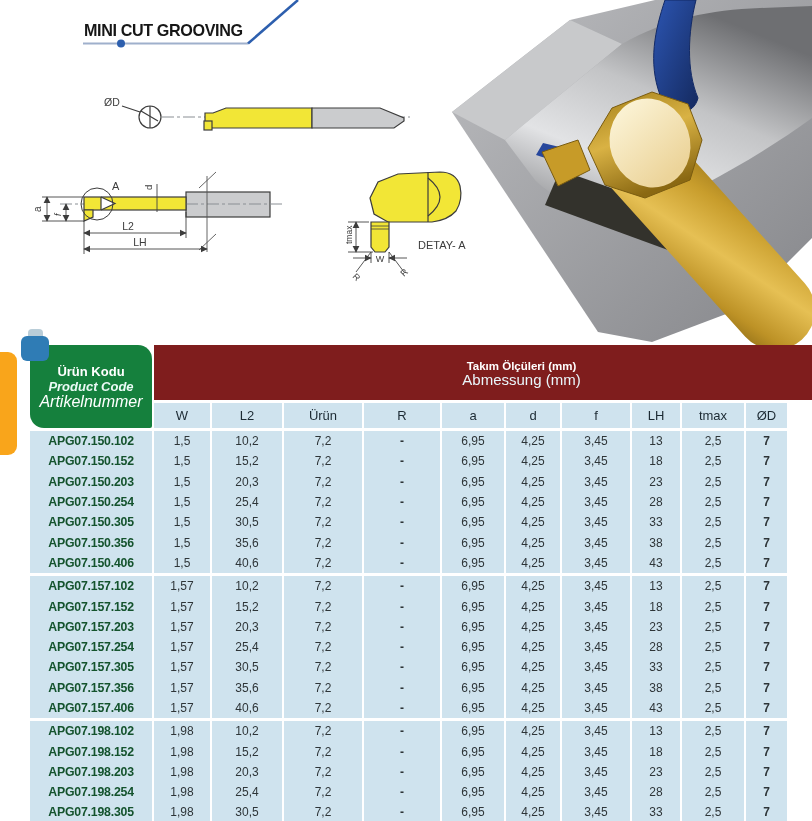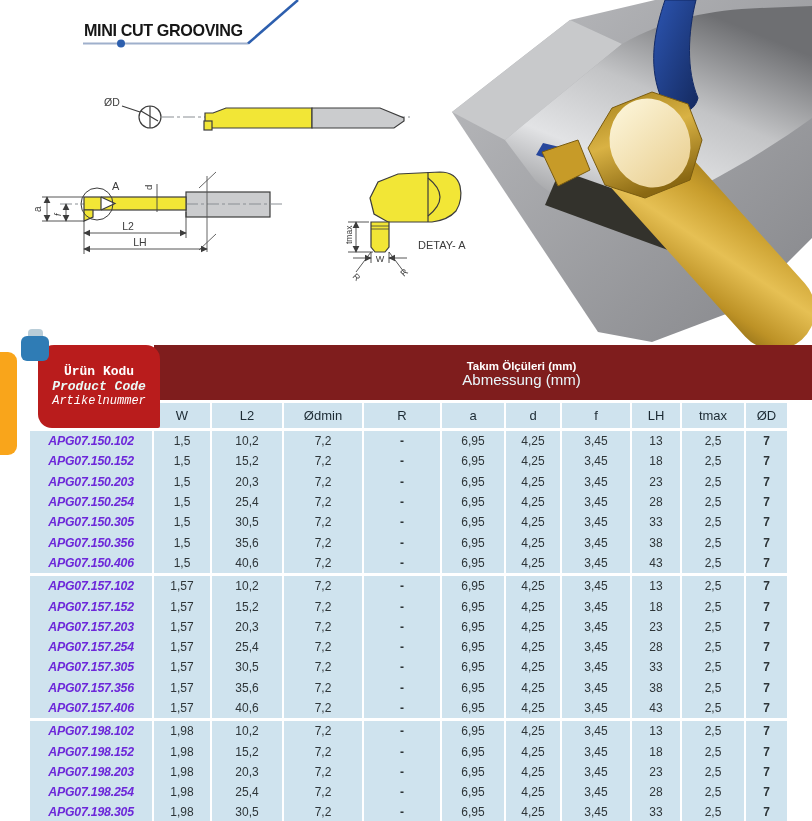--- a/index.html
+++ b/index.html
@@ -11,41 +11,41 @@
   
   #art{left:0;top:0;z-index:0;}
   
   #table-wrap{left:30px;top:345px;width:757px;height:476px;z-index:2;background:#fff;}
   #dim-band{position:absolute;left:124px;top:0;width:735px;height:55px;background:#7f1d1d;
             border-radius:0 18px 0 0;color:#fff;text-align:center;
             display:flex;flex-direction:column;justify-content:center;line-height:13px;}
   #dim-band .l1{font-weight:bold;font-size:11.5px;}
   #dim-band .l2{font-style:italic;font-size:9.5px;color:#79c2e0;}
   #dim-band .l3{font-size:15px;color:#eaf6fb;}
-  #pc-head{position:absolute;left:8px;top:0;width:122px;height:83px;background:#b91c1c;
+  #pc-head{position:absolute;left:0;top:0;width:122px;height:83px;background:#15803d;
            border-radius:16px 14px 2px 14px;color:#fff;display:flex;flex-direction:column;
-           justify-content:center;align-items:center;line-height:15px;z-index:3;font-family:Liberation Mono, monospace;}
+           justify-content:center;align-items:center;line-height:15px;z-index:3;}
   #pc-head .l1{font-weight:bold;font-size:13px;}
   #pc-head .l2{font-weight:bold;font-style:italic;font-size:13px;color:#eafaf6;}
-  #pc-head .l3{font-style:italic;font-size:12px;}
+  #pc-head .l3{font-style:italic;font-size:16px;}
   #bookmark{position:absolute;left:-9px;top:-16px;z-index:4;width:30px;height:42px;}
   #bookmark .notch{position:absolute;left:7px;top:0;width:15px;height:11px;background:#b9cdd8;border-radius:4px;}
   #bookmark .body{position:absolute;left:0;top:7px;width:28px;height:25px;background:#2f7cb5;border-radius:6px;}
   #orange-tab{left:0;top:352px;width:17px;height:103px;background:#F9A51B;border-radius:0 9px 9px 0;z-index:1;}
   .grid{display:grid;grid-template-columns:122px 56px 70px 78px 76px 62px 54px 68px 48px 62px 41px;
         column-gap:2px;}
   #col-head{position:absolute;left:0;top:58px;width:757px;height:25px;}
   #col-head .hc{background:#CFE3EE;display:flex;align-items:center;justify-content:center;
                 font-size:13px;color:#1c2a33;}
   #col-head .blank{background:transparent;}
   #tbody{position:absolute;left:0;top:86px;width:757px;}
   .trow{height:20.3px;}
   .tcell{background:#CFE3EE;display:flex;align-items:center;justify-content:center;
          font-size:12px;color:#2e3538;}
-  .tcell.c0{font-weight:bold;font-size:12.3px;color:#6d28d9;letter-spacing:-0.2px;font-style:italic;}
+  .tcell.c0{font-weight:bold;font-size:12.3px;color:#14532d;letter-spacing:-0.2px;}
   .tcell.c4,.tcell.c10{font-weight:bold;}
   .gsep{height:3px;background:#fff;}
   svg text{font-family:"Liberation Sans", sans-serif;}
 </style>
 </head>
 <body>
 
 <svg id="art" class="abs" width="812" height="350" viewBox="0 0 812 350">
   <defs>
     <marker id="ma" viewBox="0 0 10 10" refX="9" refY="5" markerWidth="8" markerHeight="8" orient="auto-start-reverse">
@@ -200,21 +200,21 @@
 
   <div id="dim-band">
     <div class="l1">Takım Ölçüleri (mm)</div>
     <div class="l3">Abmessung (mm)</div>
   </div>
 
   <div id="col-head" class="grid">
     <div class="hc blank"></div>
     <div class="hc">W</div>
     <div class="hc">L2</div>
-    <div class="hc">Ødmin</div>
+    <div class="hc">Ürün</div>
     <div class="hc">R</div>
     <div class="hc">a</div>
     <div class="hc">d</div>
     <div class="hc">f</div>
     <div class="hc">LH</div>
     <div class="hc">tmax</div>
     <div class="hc">ØD</div>
   </div>
 
   <div id="tbody">

